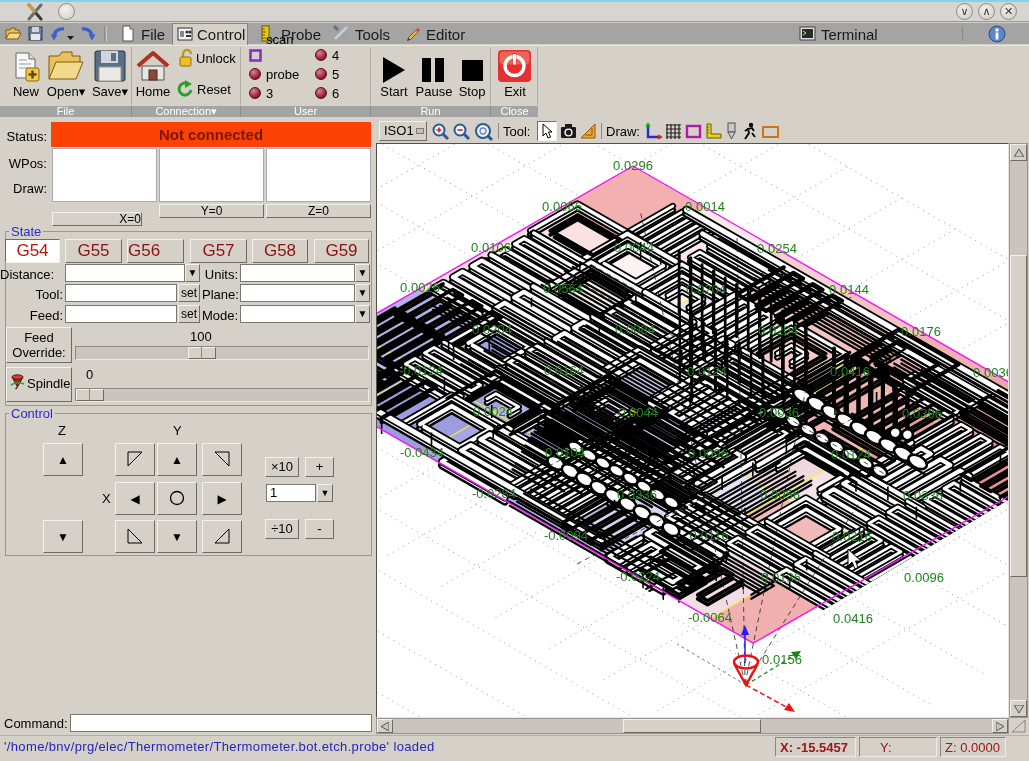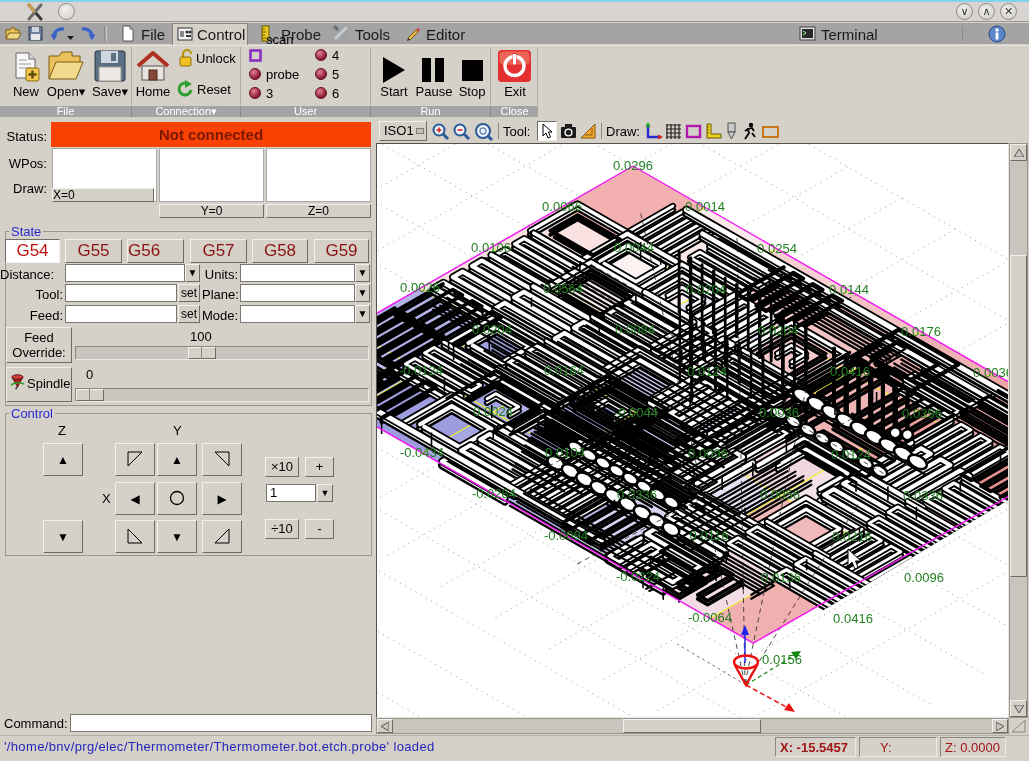--- a/index.html
+++ b/index.html
@@ -190,21 +190,21 @@
 </svg>
 <div class="abs lbl" style="left:500px;top:84px;width:30px;text-align:center;font-size:13px;">Exit</div>
 
 <div class="abs lbl" style="left:0px;top:129px;width:47px;text-align:right;font-size:13px;">Status:</div>
 <div class="abs" style="left:51px;top:122px;width:320px;height:25px;background:#fb4104;color:#7a1800;font-weight:bold;font-size:15px;text-align:center;line-height:25px;">Not connected</div>
 <div class="abs" style="left:52px;top:148px;width:105px;height:54px;background:#fff;border:1px solid #aaa;"></div>
 <div class="abs" style="left:159px;top:148px;width:105px;height:54px;background:#fff;border:1px solid #aaa;"></div>
 <div class="abs" style="left:266px;top:148px;width:105px;height:54px;background:#fff;border:1px solid #aaa;"></div>
 <div class="abs lbl" style="left:0px;top:156px;width:47px;text-align:right;font-size:13px;">WPos:</div>
 <div class="abs lbl" style="left:0px;top:181px;width:47px;text-align:right;font-size:13px;">Draw:</div>
-<div class="abs raised" style="left:52px;top:188px;width:102px;height:14px;font-size:12px;text-align:left;line-height:12px;">X=0</div>
+<div class="abs raised" style="left:52px;top:212px;width:90px;height:14px;font-size:12px;text-align:right;line-height:12px;">X=0</div>
 <div class="abs raised" style="left:159px;top:204px;width:105px;height:14px;font-size:12px;text-align:center;line-height:12px;">Y=0</div>
 <div class="abs raised" style="left:266px;top:204px;width:105px;height:14px;font-size:12px;text-align:center;line-height:12px;">Z=0</div>
 
 <div class="abs" style="left:5px;top:231px;width:367px;height:175px;border:1px solid #9b978f;"></div>
 <div class="abs" style="left:9px;top:224px;background:#d5d1c9;color:#2a2ad2;font-size:13px;padding:0 2px;">State</div>
 <div class="abs" style="left:5px;top:239px;width:55px;height:24px;background:#fff;border:1px solid;border-color:#6e6a64 #f3f1ee #f3f1ee #6e6a64;color:#c01010;font-size:17px;text-align:center;line-height:21px;">G54</div>
 <div class="abs raised" style="left:65px;top:239px;width:57px;height:24px;color:#8b1010;font-size:17px;text-align:center;line-height:21px;">G55</div>
 <div class="abs raised" style="left:127px;top:239px;width:57px;height:24px;color:#8b1010;font-size:17px;text-align:left;line-height:21px;">G56</div>
 <div class="abs raised" style="left:190px;top:239px;width:57px;height:24px;color:#8b1010;font-size:17px;text-align:center;line-height:21px;">G57</div>
 <div class="abs raised" style="left:252px;top:239px;width:56px;height:24px;color:#8b1010;font-size:17px;text-align:center;line-height:21px;">G58</div>

